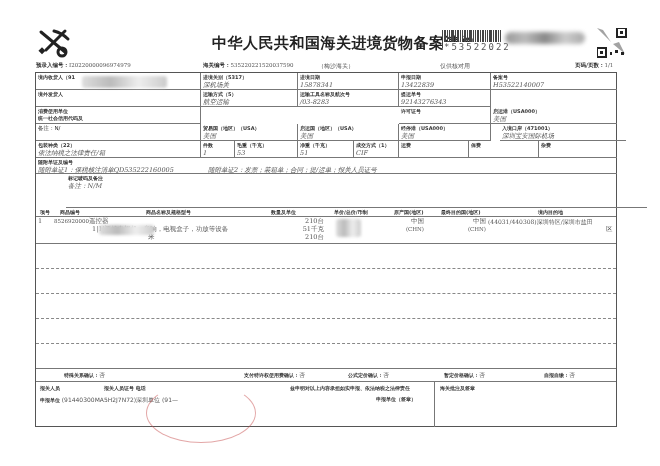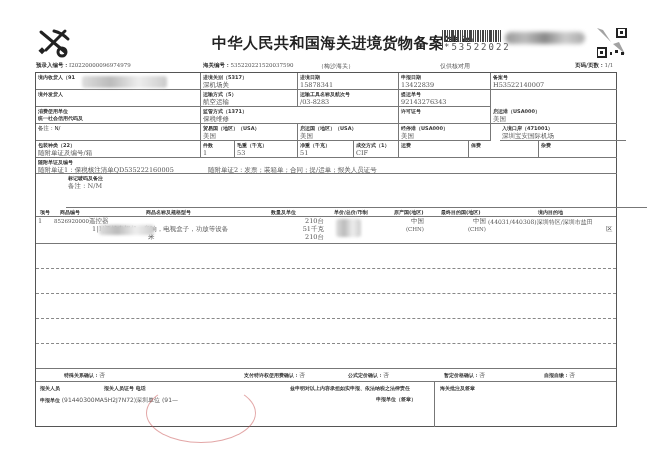--- a/index.html
+++ b/index.html
@@ -10,21 +10,21 @@
   .barcode { left: 442px; top: 30px; width: 62px; height: 18px; display: flex; gap: 1px; }
   .barcode span { display: block; height: 100%; background: #444; }
   .barcode-num { left: 443px; top: 42px; font-size: 9px; letter-spacing: 2px; color: #555; font-family: "DejaVu Sans Mono", monospace; background: #fff; padding: 0 1px; }
   .blur-blob { left: 505px; top: 32px; width: 80px; height: 12px; border-radius: 6px; background: linear-gradient(90deg,#999,#bbb,#888,#ccc,#aaa); filter: blur(2px); }
   .qr { left: 597px; top: 28px; width: 30px; height: 30px; }
   .meta { top: 62px; font-size: 5.5px; color: #555; white-space: nowrap; }
   .meta b { font-weight: bold; color: #333; }
   .frame { left: 35px; top: 72px; width: 582px; height: 355px; border: 1px solid #555; }
   .cell { position: absolute; border-right: 1px solid #777; border-bottom: 1px solid #777; padding: 1px 2px; overflow: hidden; }
   .lbl { font-size: 5px; color: #333; font-weight: bold; line-height: 7px; white-space: nowrap; font-family: "DejaVu Sans", sans-serif; }
-  .val { font-size: 6.5px; color: #555; line-height: 9px; white-space: nowrap; }
+  .val { font-size: 6.5px; color: #555; line-height: 9px; white-space: nowrap; font-style: italic; }
   .hrow { position:absolute; font-size: 5px; font-weight: bold; color:#333; font-family: "DejaVu Sans", sans-serif; white-space: nowrap; }
   .gval { position:absolute; font-size: 6.5px; color:#555; white-space: nowrap; line-height: 9px; }
   .dash { position:absolute; left:0; width:580px; border-top: 1px dashed #888; }
   .solid { position:absolute; left:0; width:580px; border-top: 1px solid #777; }
   .vline { position:absolute; border-left:1px solid #777; }
   .redact { position:absolute; background: linear-gradient(90deg,#ddd,#bbb,#eee,#ccc); filter: blur(1.5px); border-radius: 3px; }
   .stamp { position:absolute; border: 1px solid rgba(200,80,80,0.5); border-radius: 50%; }
   .small { font-size: 5px; font-weight: bold; color:#333; font-family: "DejaVu Sans", sans-serif; white-space: nowrap; position:absolute; }
   .small span.v { font-weight: normal; color:#555; font-size: 6px; }
 </style>
@@ -134,24 +134,20 @@
   </div>
   <div class="cell" style="left:363px;top:17px;width:92px;height:17px;">
     <div class="lbl">提运单号</div>
     <div class="val">92143276343</div>
   </div>
 
   <div class="cell" style="left:0;top:34px;width:165px;height:17px;">
     <div class="lbl">消费使用单位</div>
     <div class="lbl">统一社会信用代码及</div>
   </div>
-  <div class="cell" style="left:165px;top:34px;width:198px;height:17px;">
-    <div class="lbl">监管方式（1371）</div>
-    <div class="val">保税维修</div>
-  </div>
   <div class="cell" style="left:363px;top:34px;width:92px;height:17px;">
     <div class="lbl">许可证号</div>
     <div class="val"></div>
   </div>
   <div class="cell" style="left:455px;top:34px;width:126px;height:17px;border-right:none;">
     <div class="lbl">启运港（USA000）</div>
     <div class="val">美国</div>
   </div>
 
   <div class="cell" style="left:0;top:51px;width:165px;height:17px;">
@@ -169,21 +165,21 @@
     <div class="lbl">经停港（USA000）</div>
     <div class="val">美国</div>
   </div>
   <div class="cell" style="left:464px;top:51px;width:126px;height:17px;border-right:none;">
     <div class="lbl">入境口岸（471001）</div>
     <div class="val">深圳宝安国际机场</div>
   </div>
 
   <div class="cell" style="left:0;top:68px;width:165px;height:17px;">
     <div class="lbl">包装种类（22）</div>
-    <div class="val">随附单证及编号/箱</div>
+    <div class="val">依法纳税之法律责任/箱</div>
   </div>
   <div class="cell" style="left:165px;top:68px;width:34px;height:17px;">
     <div class="lbl">件数</div>
     <div class="val">1</div>
   </div>
   <div class="cell" style="left:199px;top:68px;width:63px;height:17px;">
     <div class="lbl">毛重（千克）</div>
     <div class="val">53</div>
   </div>
   <div class="cell" style="left:262px;top:68px;width:56px;height:17px;">

